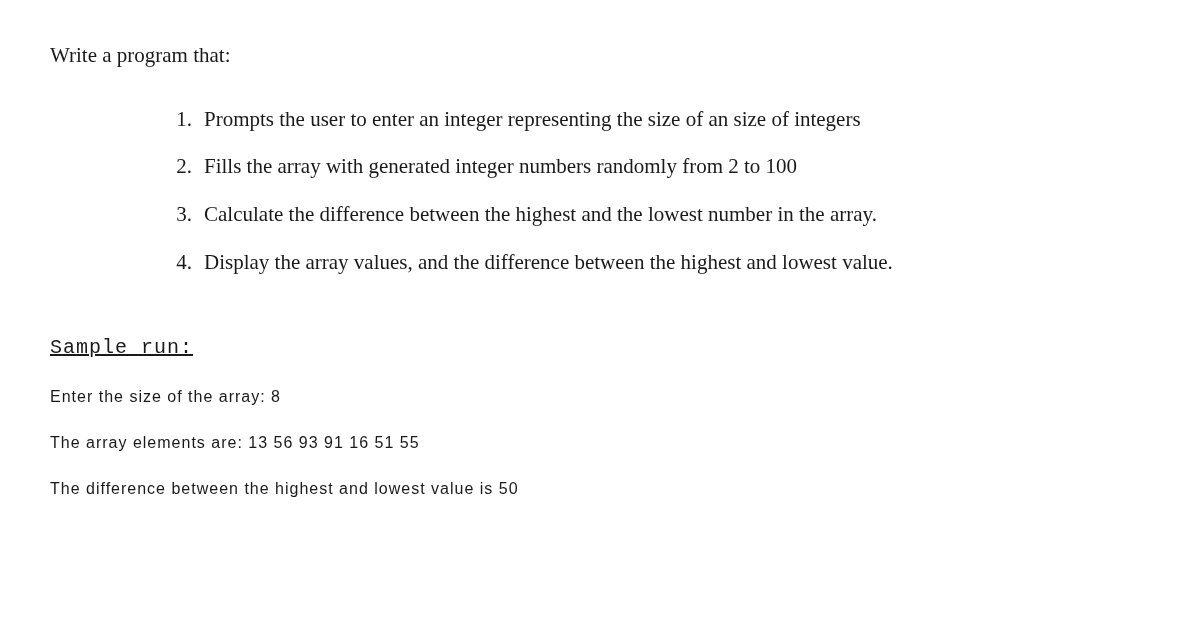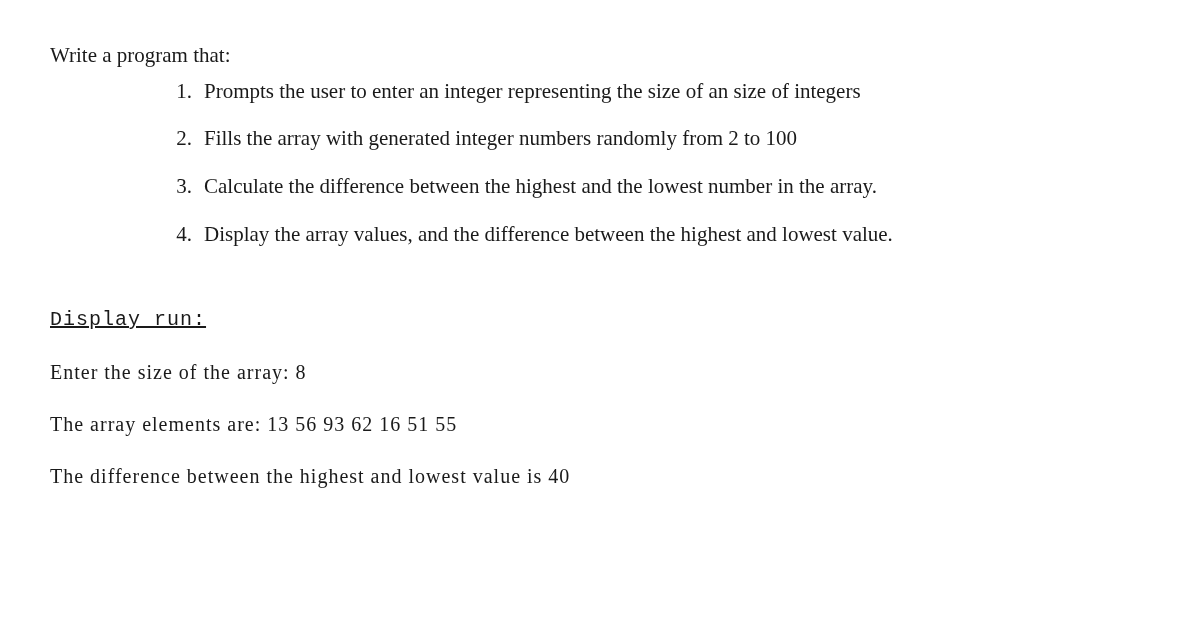--- a/index.html
+++ b/index.html
@@ -11,20 +11,21 @@
       font-family: Georgia, 'Times New Roman', serif;
       background: #ffffff;
       padding: 40px 50px;
       width: 1200px;
       height: 631px;
       color: #1a1a1a;
       font-size: 21px;
       line-height: 1.5;
     }
     .intro {
+      margin-bottom: 28px;
     }
     .list {
       padding-left: 120px;
       margin-bottom: 50px;
     }
     .list-item {
       display: flex;
       margin-bottom: 8px;
       line-height: 1.9;
     }
@@ -37,24 +38,24 @@
       flex: 1;
     }
     .sample-run-heading {
       font-family: 'Courier New', Courier, monospace;
       text-decoration: underline;
       margin-bottom: 22px;
       letter-spacing: 1px;
       font-size: 20px;
     }
     .mono-line {
-      font-family: Liberation Serif, serif;
+      font-family: Liberation Sans, sans-serif;
       letter-spacing: 1px;
       margin-bottom: 22px;
-      font-size: 20px;
+      font-size: 16px;
     }
   </style>
 </head>
 <body>
 
 <div class="intro">Write a program that:</div>
 
 <div class="list">
   <div class="list-item">
     <div class="list-marker">1.</div>
@@ -67,17 +68,17 @@
   <div class="list-item">
     <div class="list-marker">3.</div>
     <div class="list-text">Calculate the difference between the highest and the lowest number in the array.</div>
   </div>
   <div class="list-item">
     <div class="list-marker">4.</div>
     <div class="list-text">Display the array values, and the difference between the highest and lowest value.</div>
   </div>
 </div>
 
-<div class="sample-run-heading">Display run:</div>
+<div class="sample-run-heading">Sample run:</div>
 
 <div class="mono-line">Enter the size of the array: 8</div>
-<div class="mono-line">The array elements are: 13 56 93 62 16 51 55</div>
-<div class="mono-line">The difference between the highest and lowest value is 40</div>
+<div class="mono-line">The array elements are: 13 56 93 91 16 51 55</div>
+<div class="mono-line">The difference between the highest and lowest value is 50</div>
 
 </body></html>

